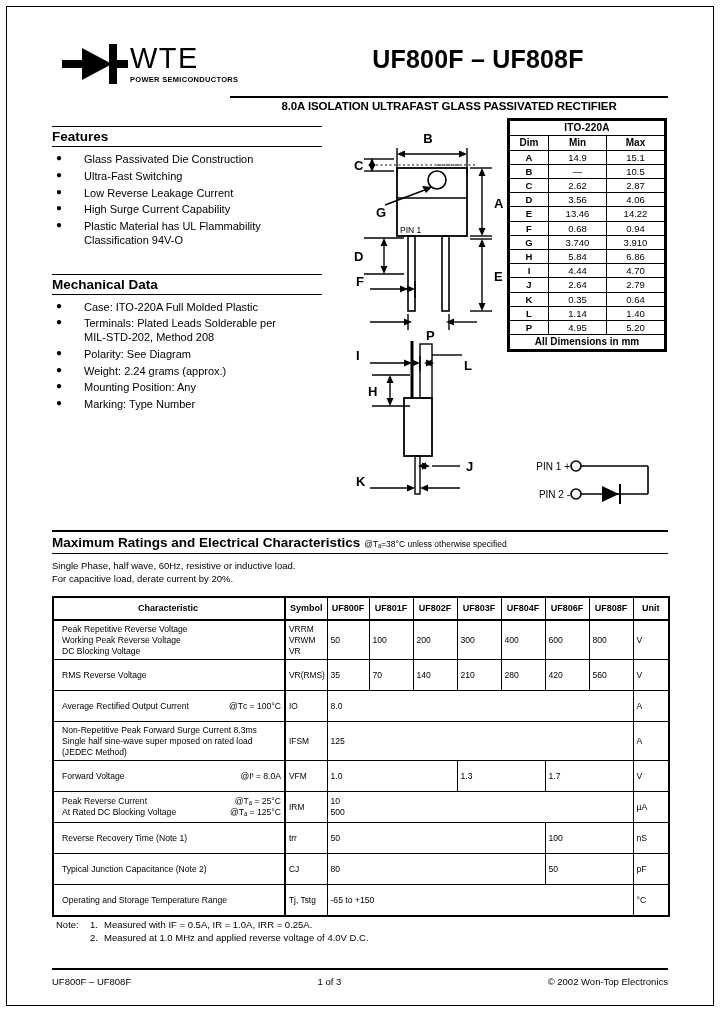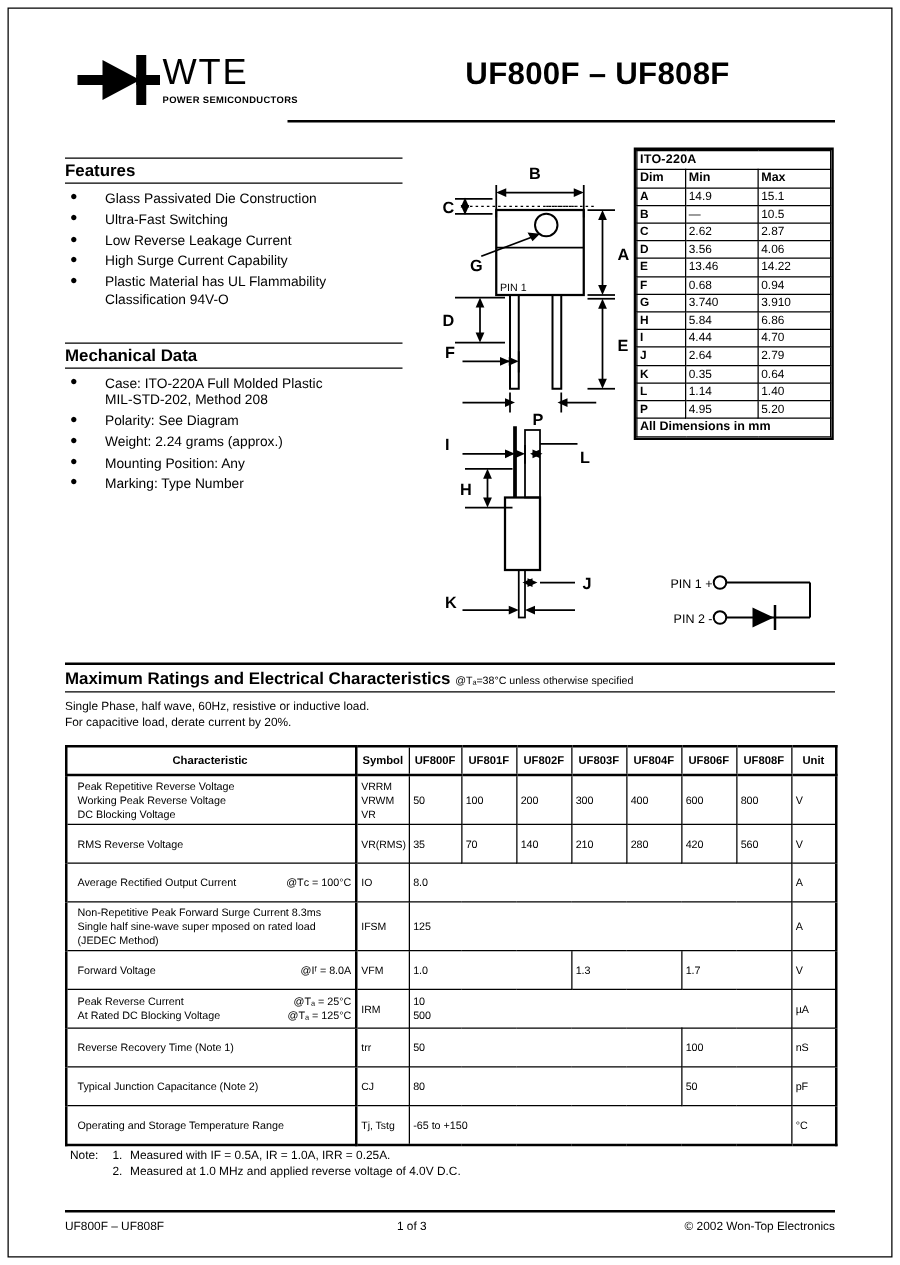--- a/index.html
+++ b/index.html
@@ -178,21 +178,21 @@
     left: 455px; top: 88px;
   }
   table.dim {
     border-collapse: collapse;
     font-size: 9.5px;
     width: 156px;
     background: #fff;
   }
   table.dim td, table.dim th {
     border: 1px solid #000;
-    text-align: left;
+    text-align: center;
     padding: 1px 2px;
     line-height: 1.18;
     font-weight: normal;
   }
   table.dim .cap {
     font-weight: bold;
     font-size: 10px;
     letter-spacing: 0.2px;
   }
   table.dim .hd {
@@ -327,40 +327,44 @@
             <div class="logo-wte">WTE</div>
             <div class="logo-sub">POWER SEMICONDUCTORS</div>
           </div>
         </div>
       </div>
 
       <div class="title-block">
         <div class="part-title">UF800F – UF808F</div>
       </div>
       <div class="title-rule-wide"></div>
+      <div class="subtitle-abs">
+        <div class="subtitle">8.0A ISOLATION ULTRAFAST GLASS PASSIVATED RECTIFIER</div>
+      </div>
     </div>
 
     <div class="left-col">
 
       <div class="feat-box">
         <div class="sec-head">Features</div>
         <ul class="bullets">
           <li>Glass Passivated Die Construction</li>
           <li>Ultra-Fast Switching</li>
           <li>Low Reverse Leakage Current</li>
           <li>High Surge Current Capability</li>
           <li>Plastic Material has UL Flammability</li>
           <li class="cont">Classification 94V-O</li>
         </ul>
       </div>
 
       <div class="feat-box mech-wrap">
         <div class="sec-head">Mechanical Data</div>
         <ul class="bullets">
           <li>Case: ITO-220A Full Molded Plastic</li>
+          <li>Terminals: Plated Leads Solderable per</li>
           <li class="cont">MIL-STD-202, Method 208</li>
           <li>Polarity: See Diagram</li>
           <li>Weight: 2.24 grams (approx.)</li>
           <li>Mounting Position: Any</li>
           <li>Marking: Type Number</li>
         </ul>
       </div>
     </div>
 
     <div class="draw-area">

